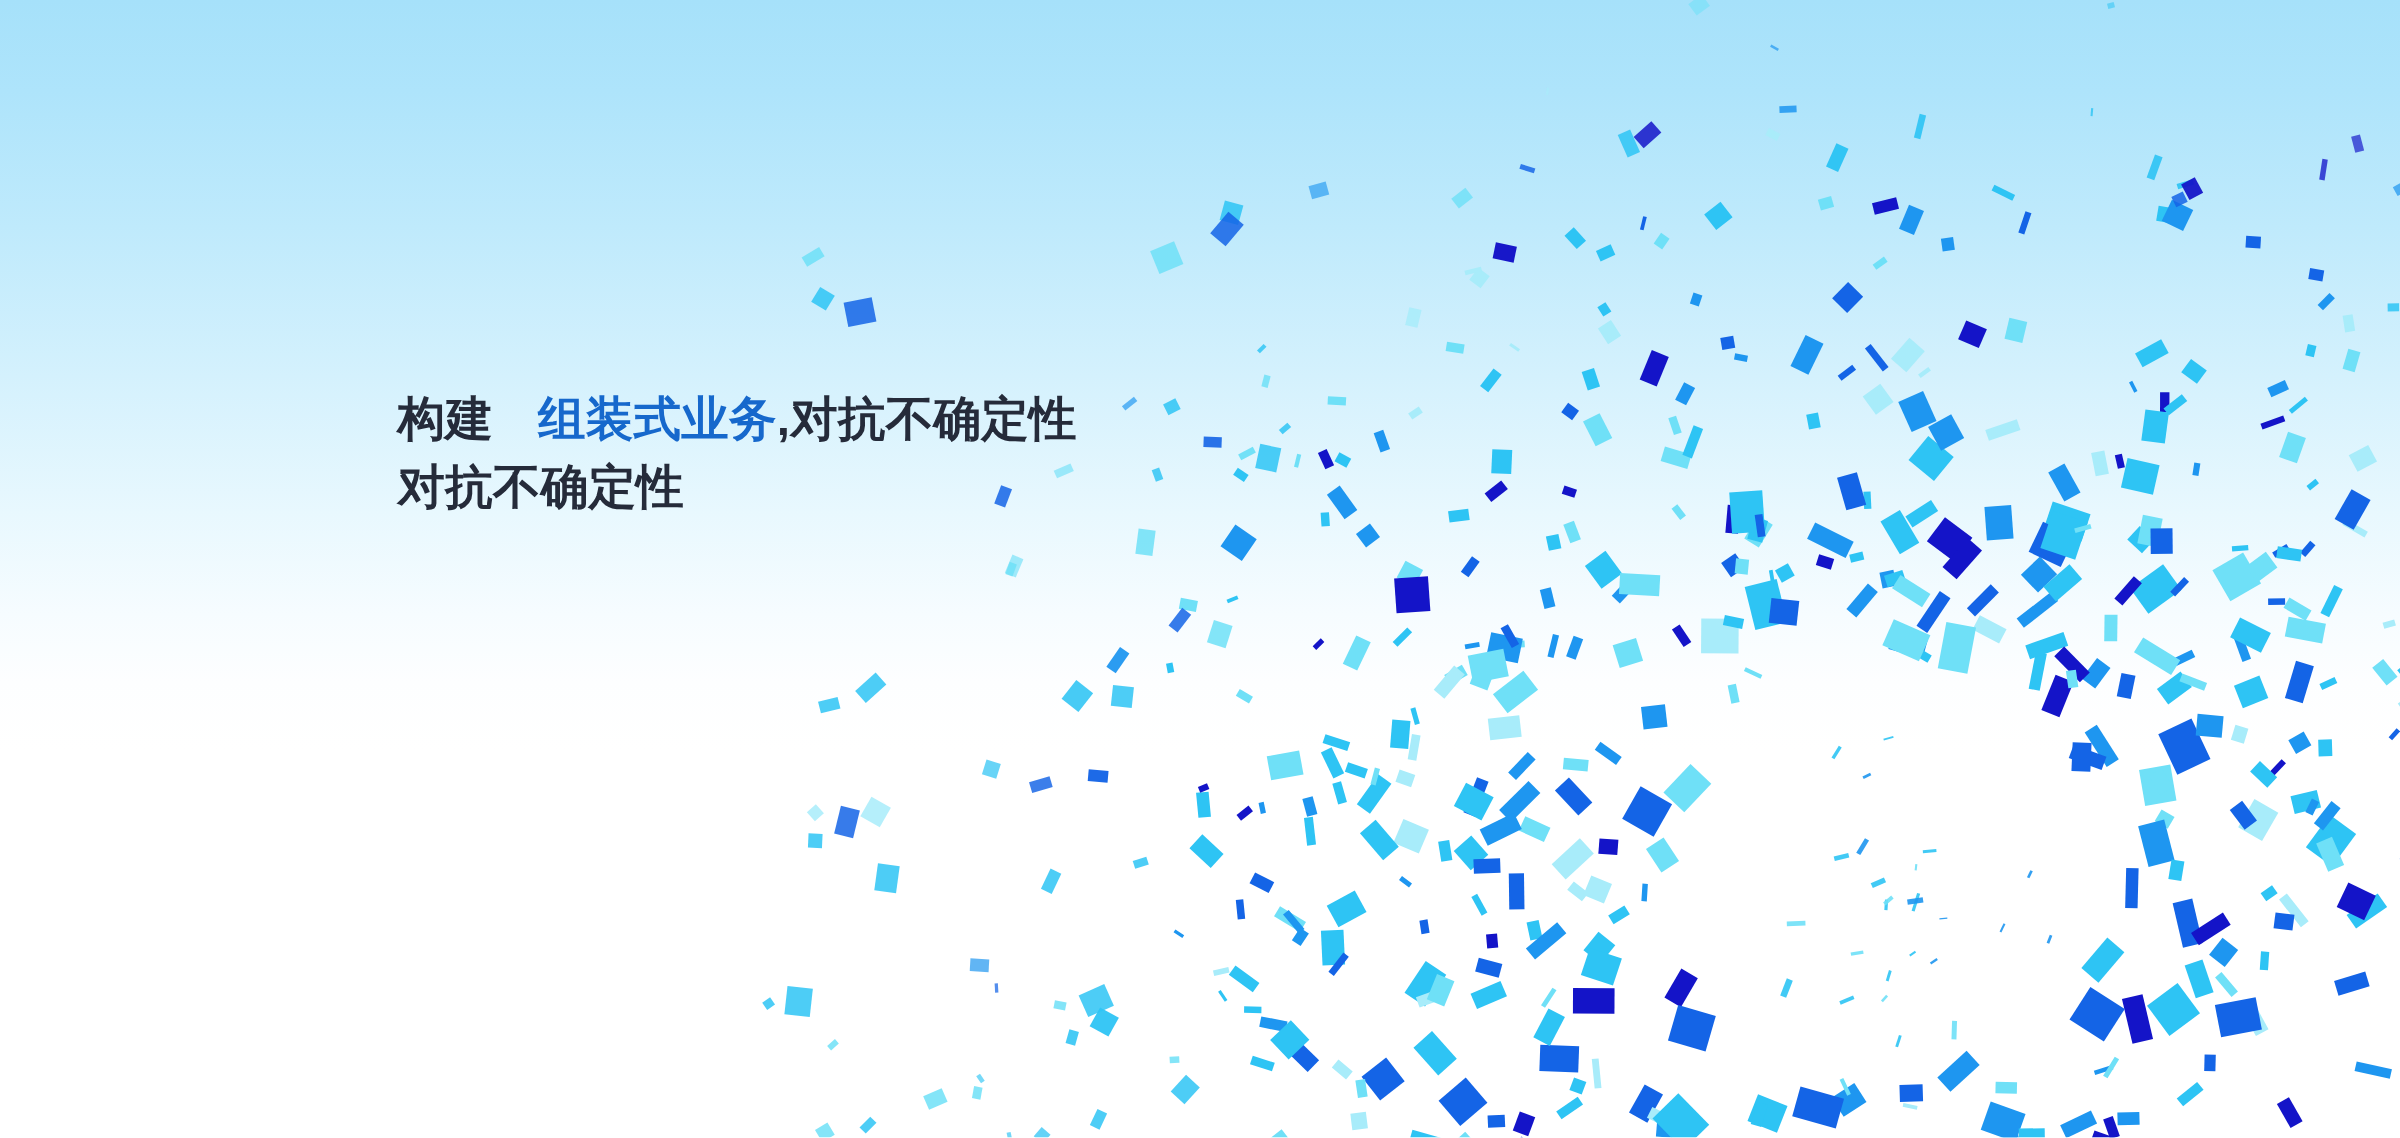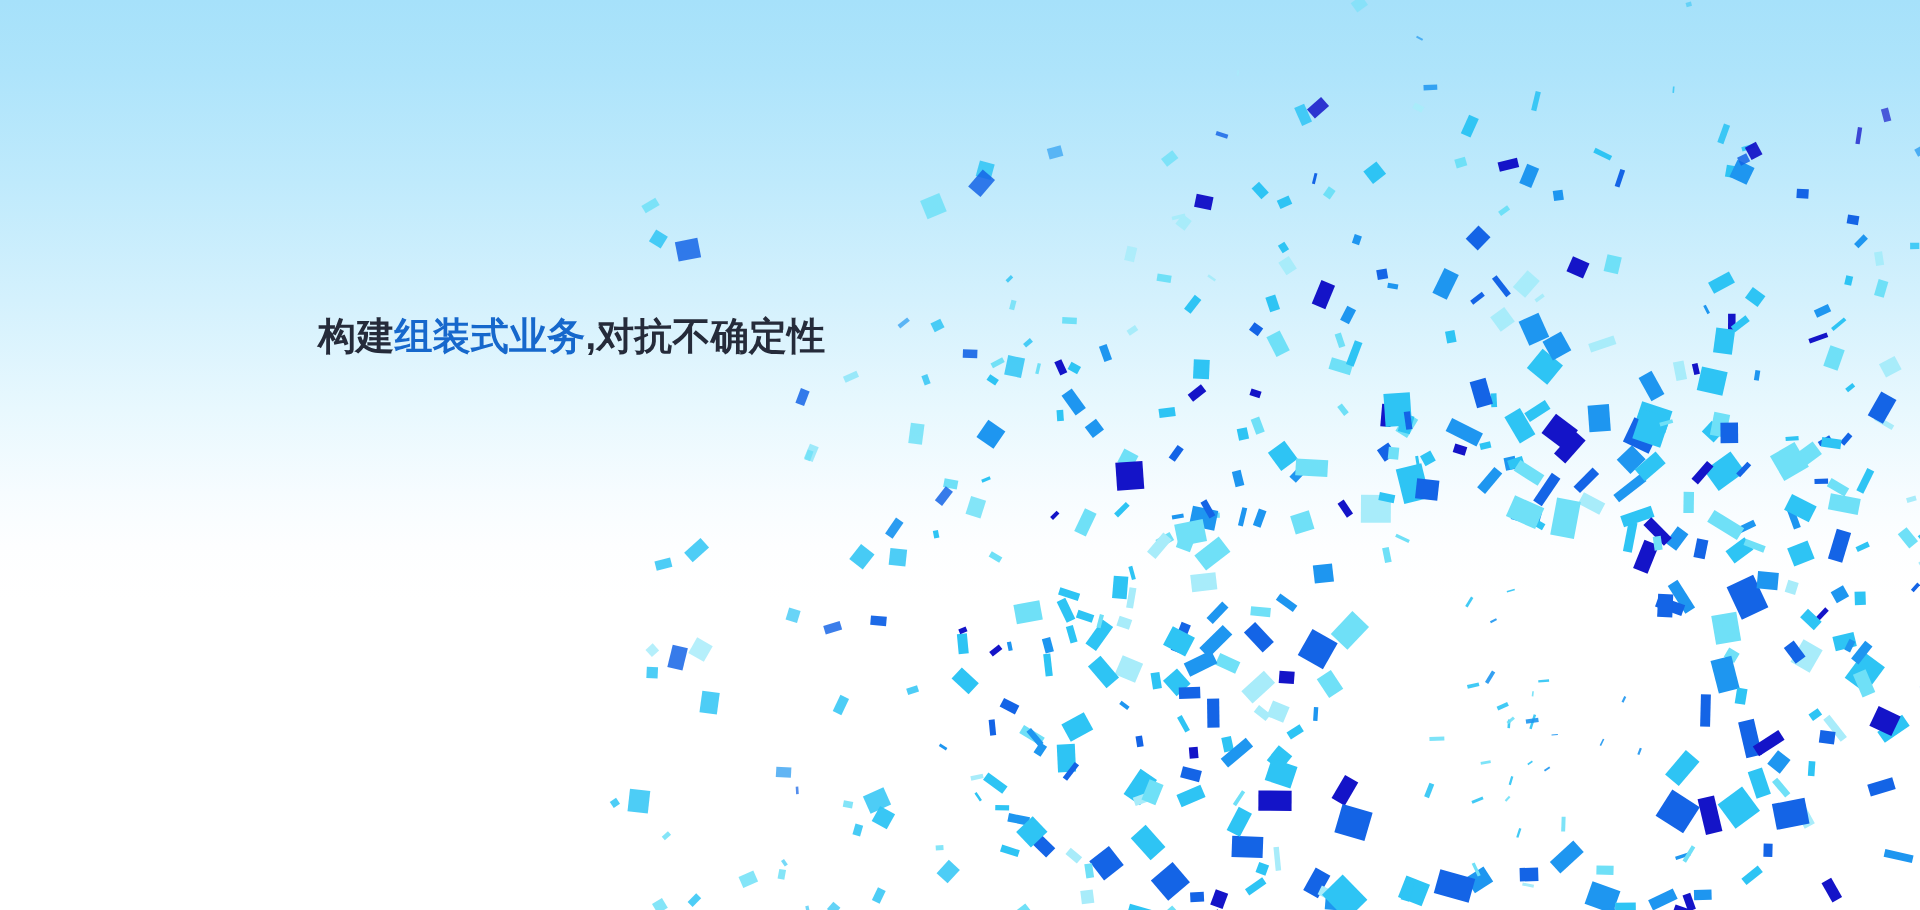--- a/index.html
+++ b/index.html
@@ -47,21 +47,21 @@
   }
   #subhead{
     margin:0;
     padding-top:24px;
     font-size:38px;
     line-height:1.42;
     font-weight:bold;
     color:#252b3a;
     letter-spacing:0.2px;
   }
-  .sub-accent{color:#1668cc;}
+  .sub-accent{color:#1668cc;margin-left:36px;}
   .sub-line{display:block;white-space:nowrap;}
 </style>
 </head>
 <body>
 
 <div id="banner">
 
   <svg id="particle-field" viewBox="0 0 1920 910" preserveAspectRatio="none" xmlns="http://www.w3.org/2000/svg" aria-hidden="true">
       <rect x="-9.78" y="-9.78" width="19.57" height="19.57" fill="#2ec4f4" opacity="0.91" transform="translate(1723.7,133.9) rotate(20.0) scale(0.33,1.00)"></rect>
       <rect x="-10.30" y="-10.30" width="20.59" height="20.59" fill="#1e96f0" transform="translate(1676.9,538.6) rotate(36.6) scale(0.65,1.00)"></rect>
@@ -567,16 +567,17 @@
       <rect x="-7.27" y="-7.27" width="14.54" height="14.54" fill="#a8ecfa" opacity="0.85" transform="translate(1130.7,254.0) rotate(13.3) scale(0.69,1.00)"></rect>
       <rect x="-10.27" y="-10.27" width="20.53" height="20.53" fill="#6fe0f7" opacity="0.85" transform="translate(916.4,433.8) rotate(7.4) scale(0.67,1.00)"></rect>
       <rect x="-11.22" y="-11.22" width="22.45" height="22.45" fill="#1464e6" opacity="0.85" transform="translate(981.6,183.2) rotate(40.4) scale(0.72,1.00)"></rect>
     </svg>
 
   <div id="copy">
 
 
     <div id="subhead">
       <span class="sub-line"><span>构建</span><span class="sub-accent">组装式业务</span><span>,对抗不确定性</span></span>
+      <span class="sub-line">对抗不确定性</span>
     </div>
 
   </div>
 </div>
 
 </body></html>

